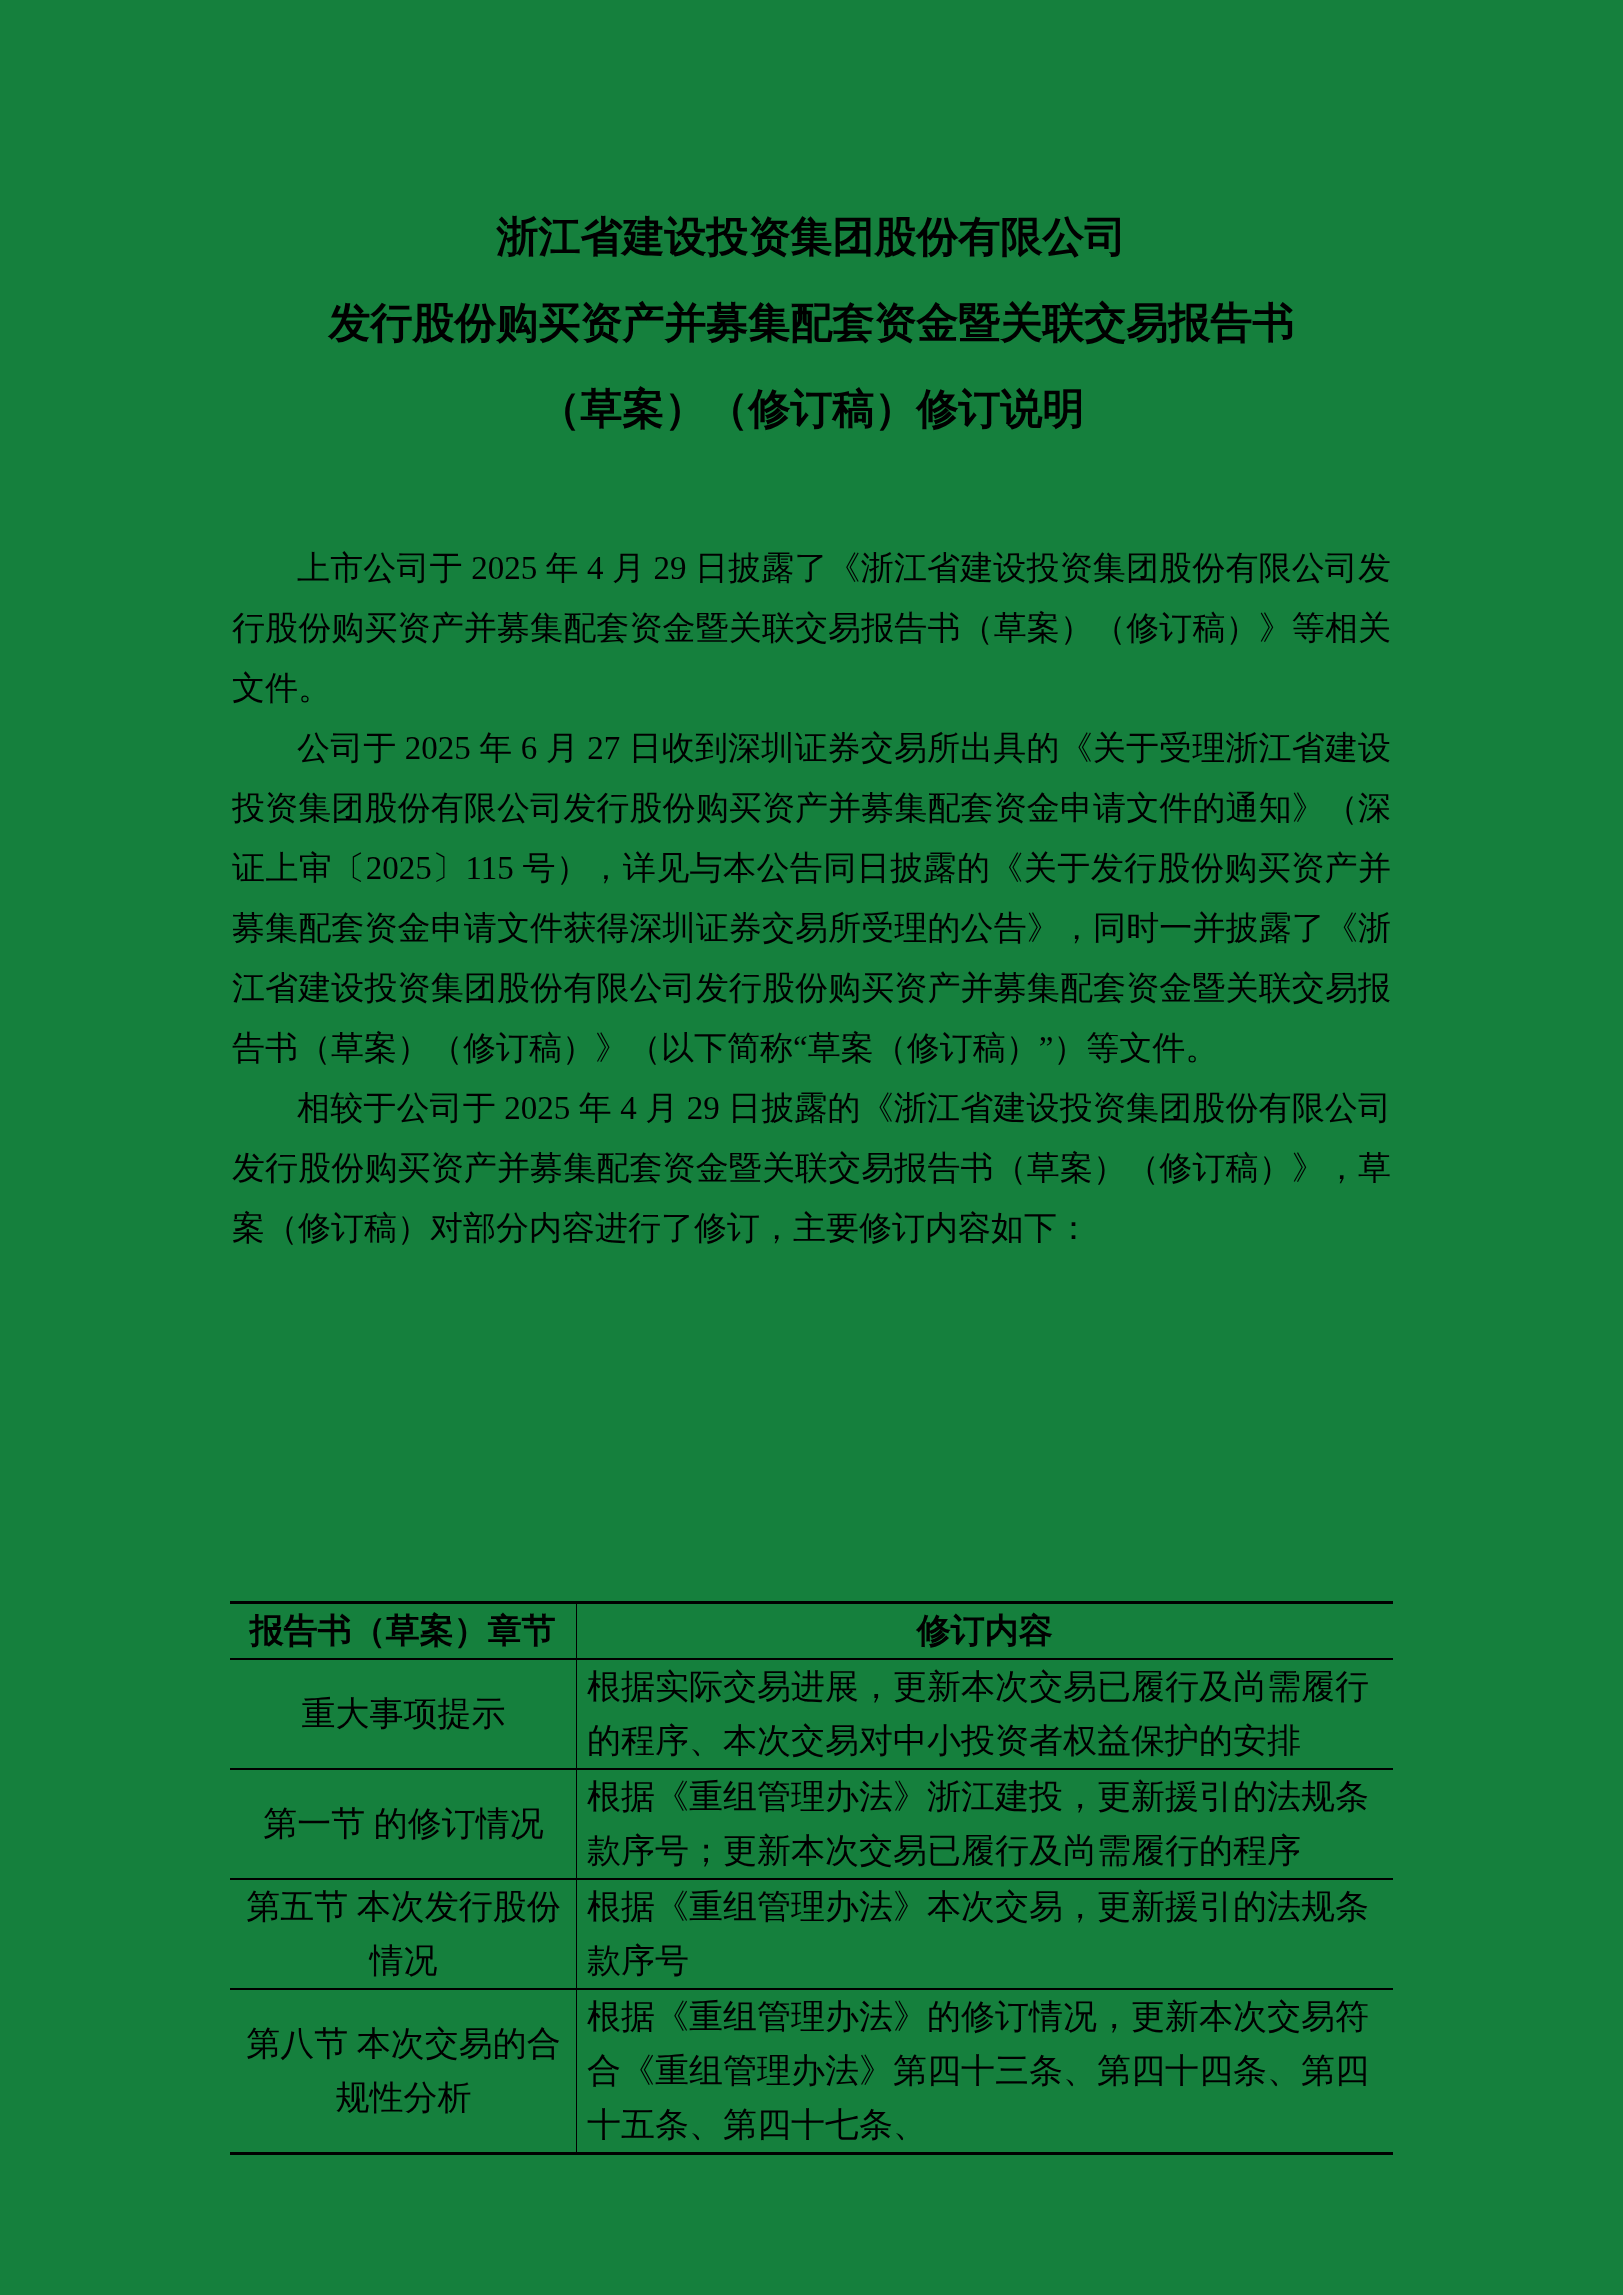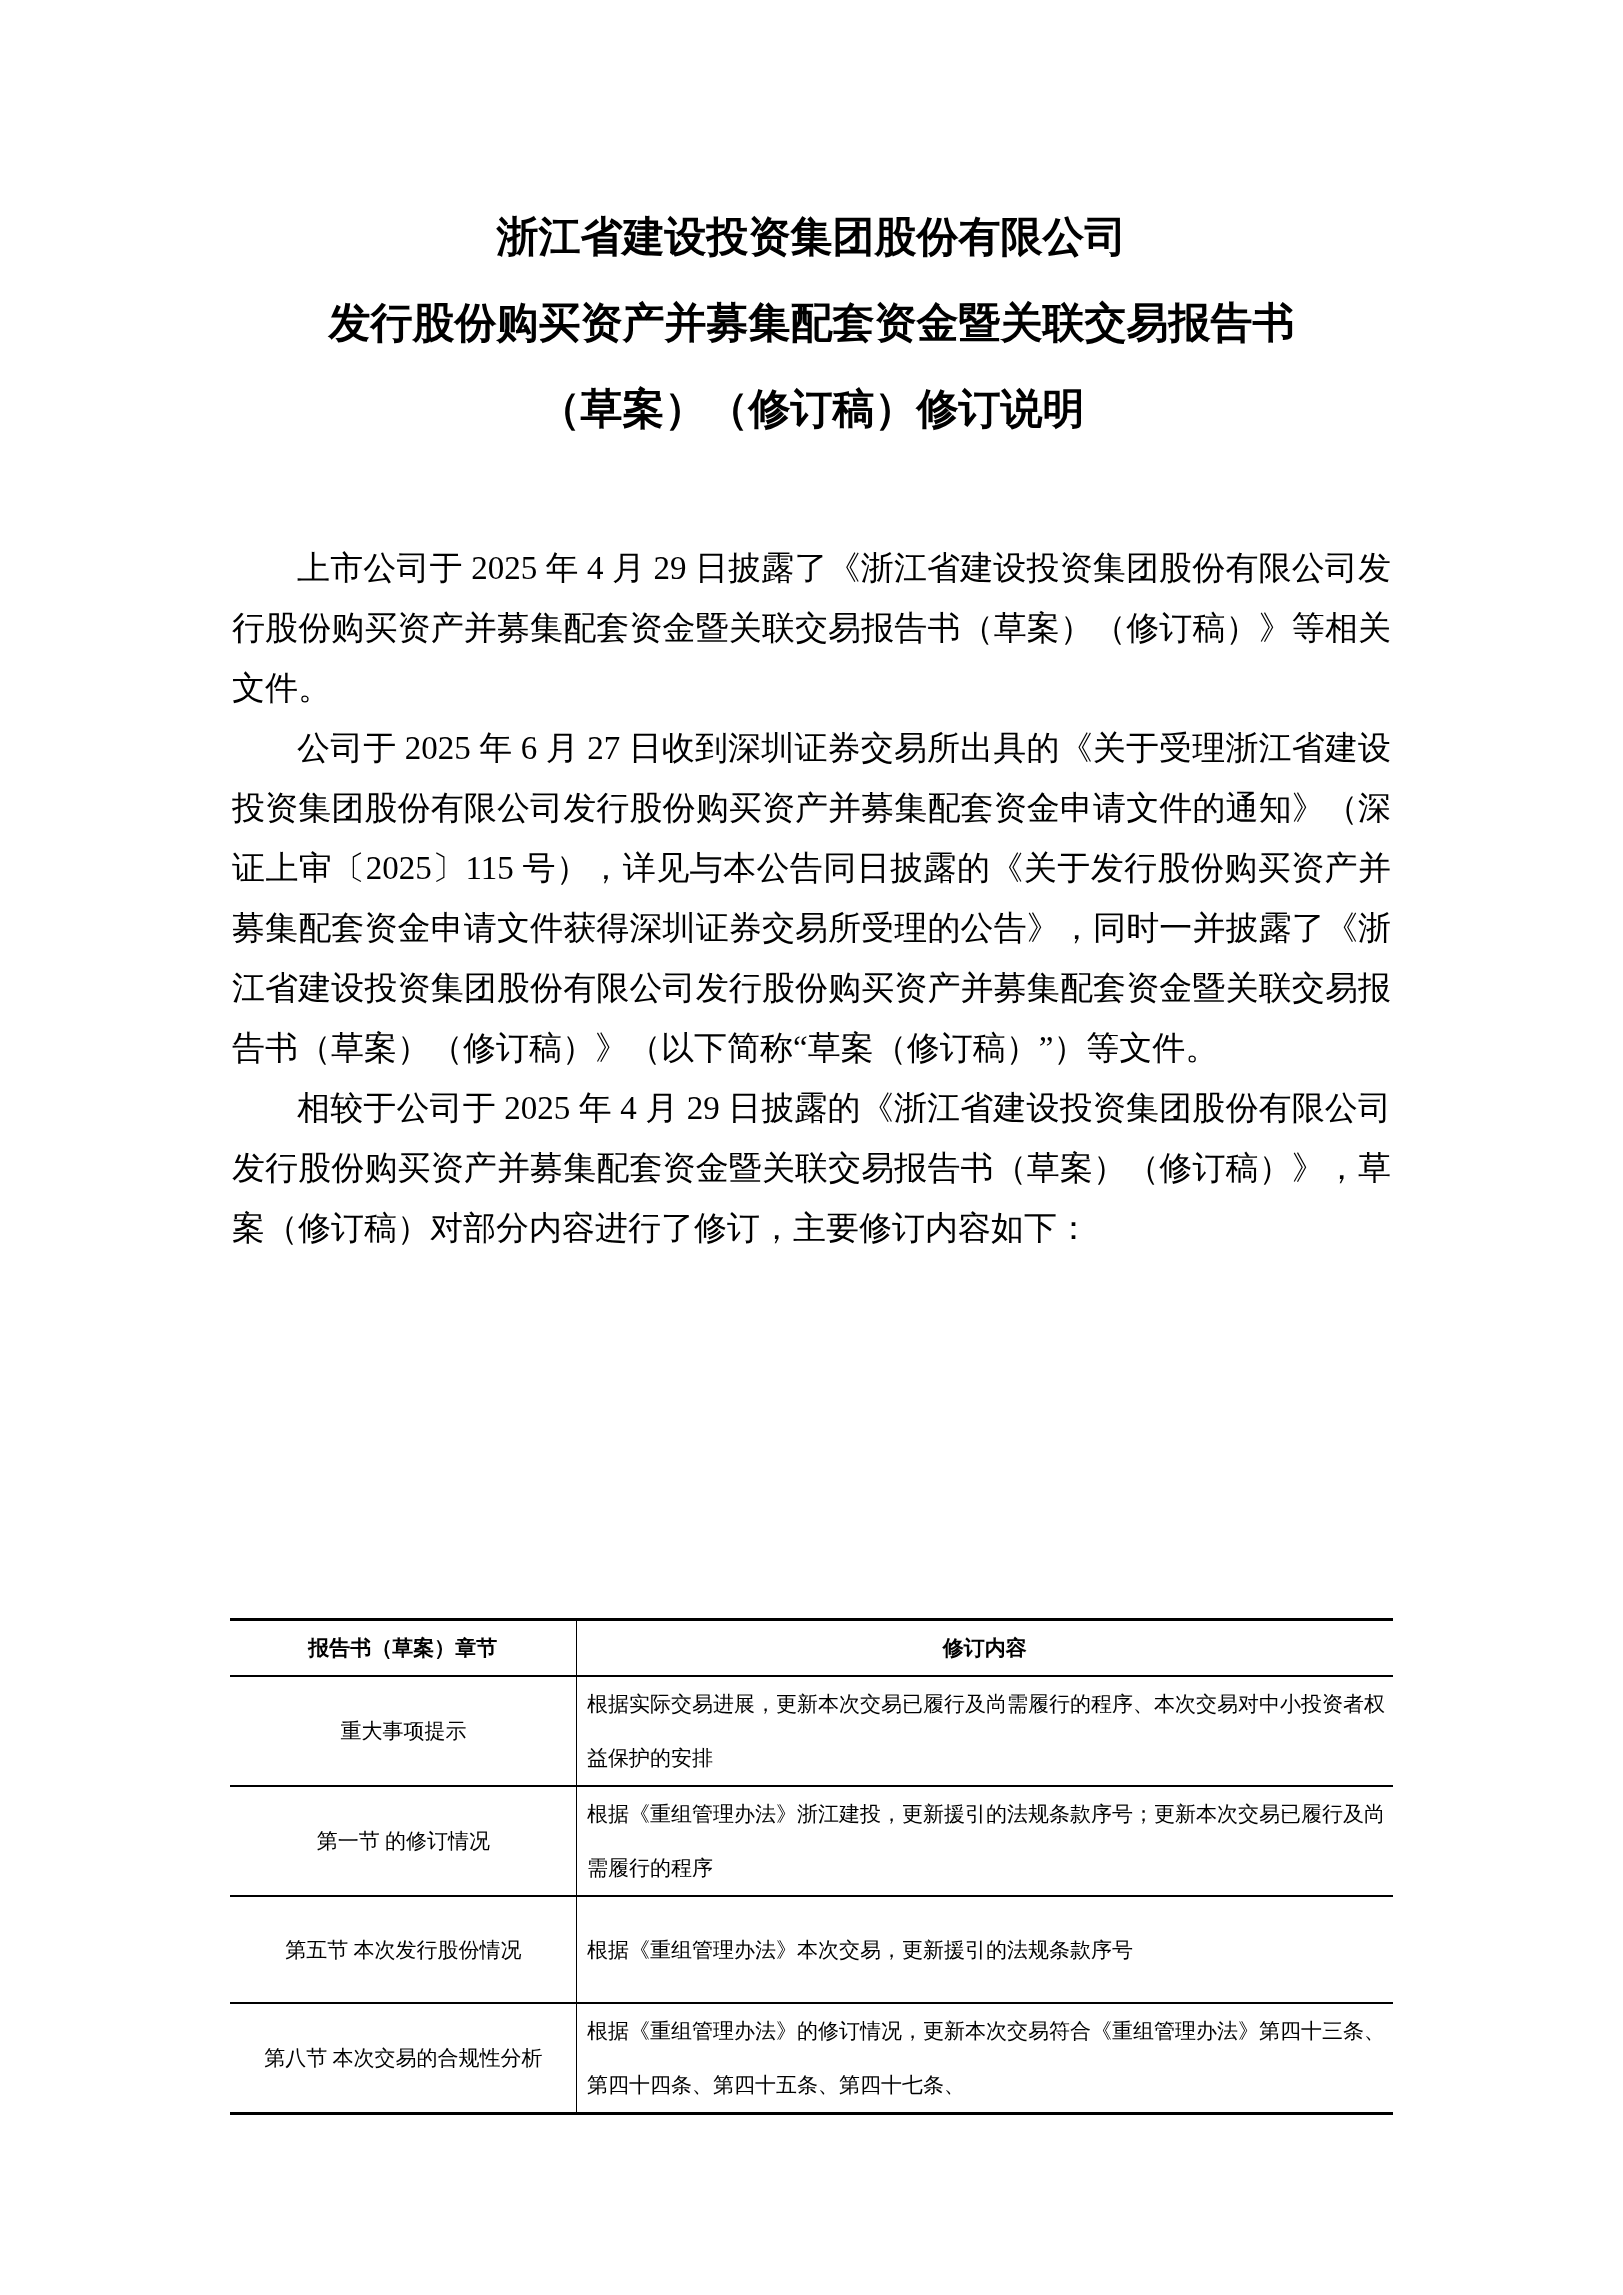--- a/index.html
+++ b/index.html
@@ -5,21 +5,21 @@
   html, body {
     margin: 0;
     padding: 0;
     background: #808080;
   }
   .page {
     position: relative;
     width: 1623px;
     height: 2295px;
     margin: 0 auto;
-    background: #ffffff;
+    background: #15803d;
     color: #000000;
     font-family: "Liberation Serif", "DejaVu Serif", serif;
   }
   .title-block {
     position: absolute;
     top: 194px;
     left: 232px;
     width: 1159px;
     text-align: center;
     font-weight: bold;
@@ -41,25 +41,24 @@
     padding: 0;
     text-indent: 65px;
   }
   table.revision-table {
     position: absolute;
     top: 1601px;
     left: 230px;
     width: 1163px;
     border-collapse: collapse;
     table-layout: fixed;
-    font-size: 21px;
+    font-size: 34px;
     line-height: 54px;
     border-top: 3.9px solid #000;
     border-bottom: 3.9px solid #000;
-    margin-top: 17px;
   }
   table.revision-table col.c1 { width: 346px; }
   table.revision-table col.c2 { width: 817px; }
   table.revision-table th,
   table.revision-table td {
     vertical-align: middle;
     font-weight: normal;
     border-bottom: 2px solid #000;
     padding: 0;
   }

